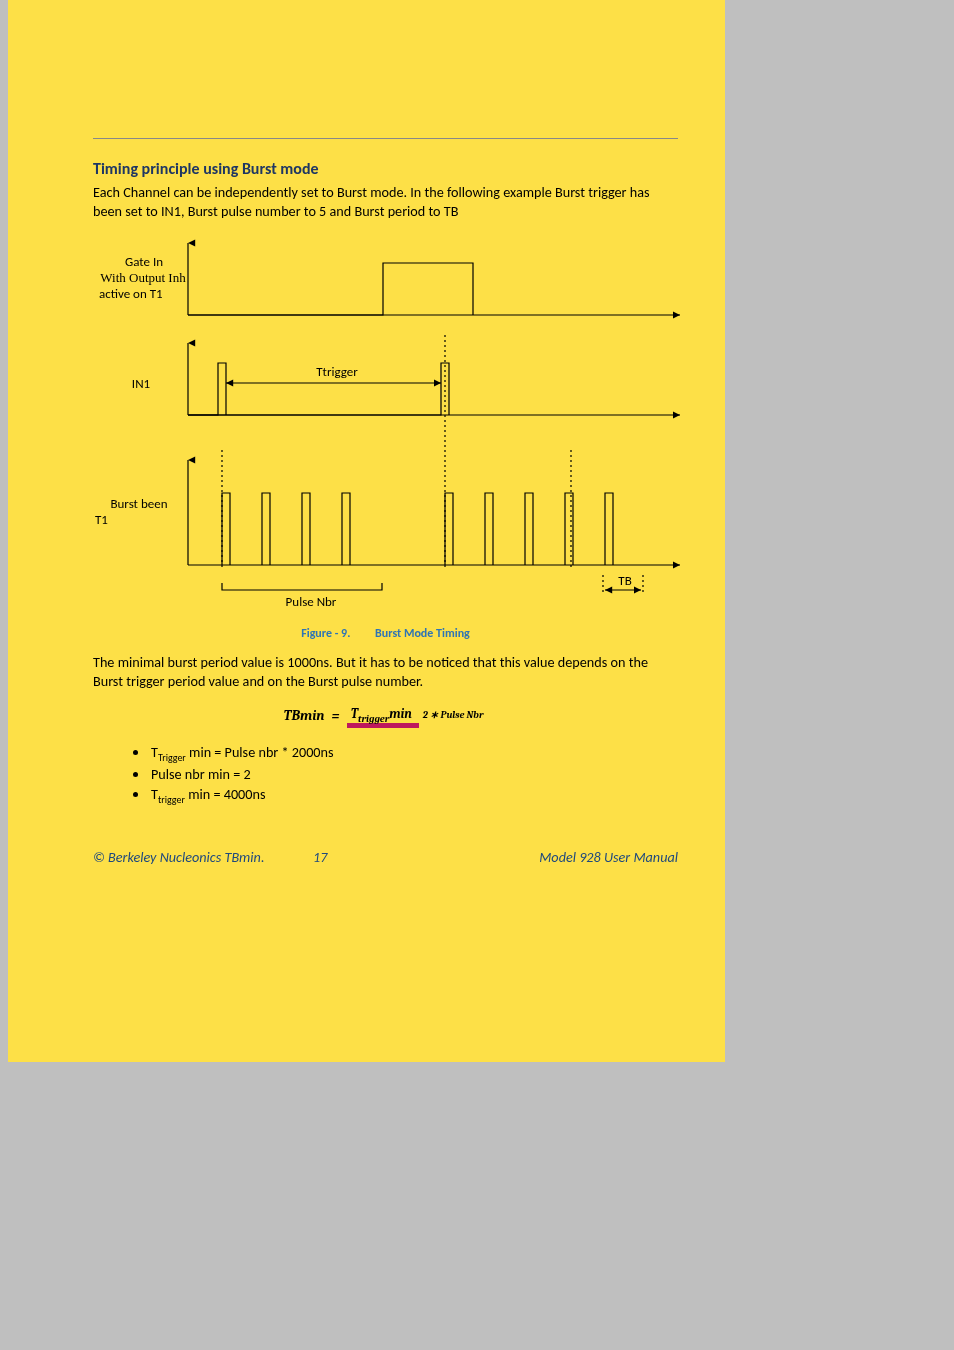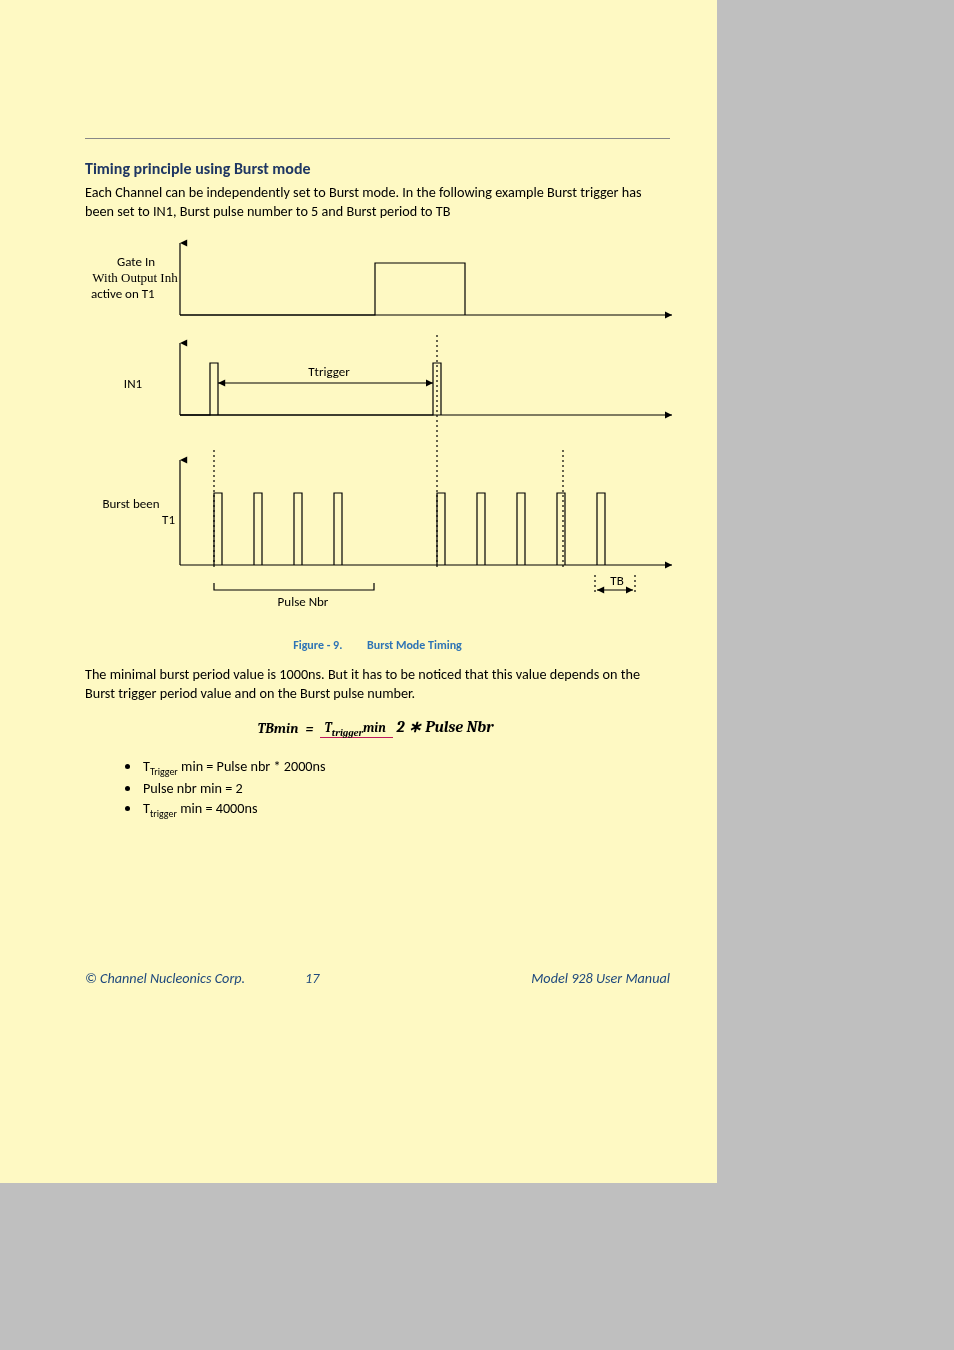--- a/index.html
+++ b/index.html
@@ -7,44 +7,44 @@
     width: 954px;
     height: 1350px;
     background: #bfbfbf;
     font-family: Calibri, "Segoe UI", Arial, sans-serif;
     color: #000;
     font-size: 14.2px;
     line-height: 1.35;
   }
   .page {
     position: absolute;
-    left: 0; top: 0;
+    left: 8px; top: 0;
     width: 717px;
-    height: 1183px;
-    background: #fef9c3;
+    height: 1062px;
+    background: #fde047;
   }
   .content {
     position: absolute;
     left: 85px;
     top: 158px;
     width: 585px;
   }
   h2.section-heading {
     margin: 0 0 3px 0;
     font-size: 16px;
     font-weight: bold;
     color: #1f3763;
   }
   p { margin: 0 0 4px 0; }
   .figure-box {
     position: relative;
     width: 590px;
     height: 382px;
     margin-top: 14px;
-    margin-bottom: 20px;
+    margin-bottom: 8px;
   }
   .fig-label {
     position: absolute;
     font-size: 13px;
     text-align: center;
   }
   .caption {
     text-align: center;
     color: #2e74b5;
     font-weight: bold;
@@ -56,22 +56,22 @@
     text-align: center;
     font-family: Cambria, "Times New Roman", serif;
     font-style: italic;
     font-weight: bold;
     font-size: 14px;
     margin: 14px 0 16px 0;
   }
   .equation .lhs { display:inline-block; vertical-align: middle; }
   .equation .eq  { display:inline-block; vertical-align: middle; margin: 0 4px; }
   .equation .frac { display:inline-block; vertical-align: middle; text-align:center; }
-  .equation .frac .num { border-bottom: 1px solid #be185d; padding: 0 4px 2px 4px; font-size: 13px;}
-  .equation .frac .den { padding: 2px 4px 0 4px; font-size: 16px;}
+  .equation .frac .num { border-bottom: 5px solid #be185d; padding: 0 4px 2px 4px; font-size: 13px;}
+  .equation .frac .den { padding: 2px 4px 0 4px; font-size: 10px;}
   ul.bullets {
     margin: 2px 0 14px 0;
     padding-left: 56px;
   }
   ul.bullets li { margin: 1px 0; padding-left: 2px; }
   .sub { font-size: 10px; vertical-align: sub; }
   .footer {
     position: absolute;
     left: 85px;
     bottom: 195px;
@@ -155,21 +155,21 @@
           <line x1="512" y1="355" x2="548" y2="355" marker-start="url(#arrL)" marker-end="url(#arrR)"></line>
         </g>
       </svg>
       
       <div class="fig-label" style="left:6px; top:18px; width:90px; text-align:center;">Gate In</div>
       <div class="fig-label" style="left:-4px; top:34px; width:108px; text-align:center;font-family:Liberation Serif, serif;">With Output Inh</div>
       <div class="fig-label" style="left:6px; top:50px; width:90px; text-align:left;">active on T1</div>
       <div class="fig-label" style="left:18px; top:140px; width:60px; text-align:center;">IN1</div>
       <div class="fig-label" style="left:214px; top:128px; width:60px;">Ttrigger</div>
       <div class="fig-label" style="left:2px; top:260px; width:88px; text-align:center;">Burst been</div>
-      <div class="fig-label" style="left:2px; top:276px; width:88px; text-align:right;">T1</div>
+      <div class="fig-label" style="left:2px; top:276px; width:88px; text-align:left;">T1</div>
       <div class="fig-label" style="left:178px; top:358px; width:80px;">Pulse Nbr</div>
       <div class="fig-label" style="left:519px; top:337px; width:26px;">TB</div>
     </div>
 
     <div class="caption">
       <span class="fignum">Figure - 9.</span>
       <span>Burst Mode Timing</span>
     </div>
 
     <p>The minimal burst period value is 1000ns. But it has to be noticed that this value depends on the Burst trigger period value and on the Burst pulse number.</p>
@@ -193,17 +193,17 @@
       <li>Pulse nbr min = 2</li>
       <li>
         <span>T</span><span class="sub">trigger</span><span> min = 4000ns</span>
       </li>
     </ul>
 
 
   </div>
 
   <div class="footer">
-    <span class="fl">© Channel Nucleonics Corp.</span>
+    <span class="fl">© Berkeley Nucleonics TBmin.</span>
     <span class="fc">17</span>
     <span class="fr">Model 928 User Manual</span>
   </div>
 </div>
 
 </body></html>

